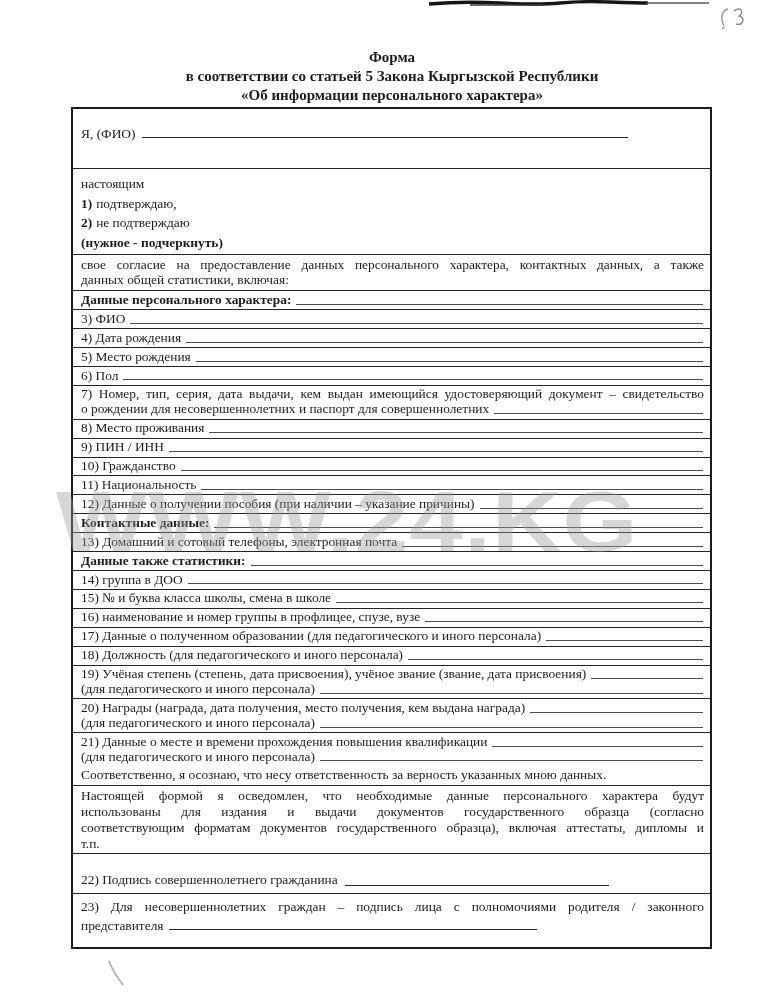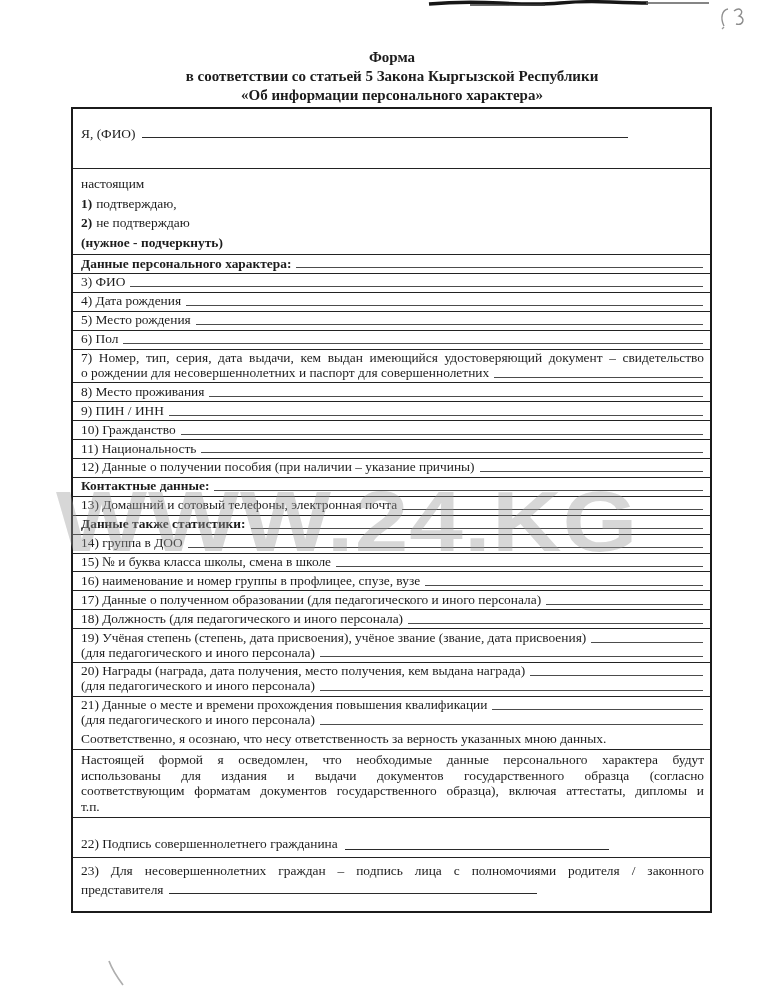--- a/index.html
+++ b/index.html
@@ -93,20 +93,24 @@
       <span class="sig-line w-fio"></span>
     </div>
 
     <div class="row confirm">
       <div class="cline">настоящим</div>
       <div class="cline"><span class="b">1)</span><span class="sp">подтверждаю,</span></div>
       <div class="cline"><span class="b">2)</span><span class="sp">не подтверждаю</span></div>
       <div class="cline b">(нужное - подчеркнуть)</div>
     </div>
 
+    <div class="row consent" id="consent-row">
+        <div class="jline">свое согласие на предоставление данных персонального характера, контактных данных, а также</div>
+        <div>данных общей статистики, включая:</div>
+      </div>
 
     <div id="list-rows">
         <div class="row lrow sect">
           <div class="fline">
             <span class="txt">Данные персонального характера:</span>
             <span class="fill"></span>
           </div>
         </div>
         <div class="row lrow">
           <div class="fline">

